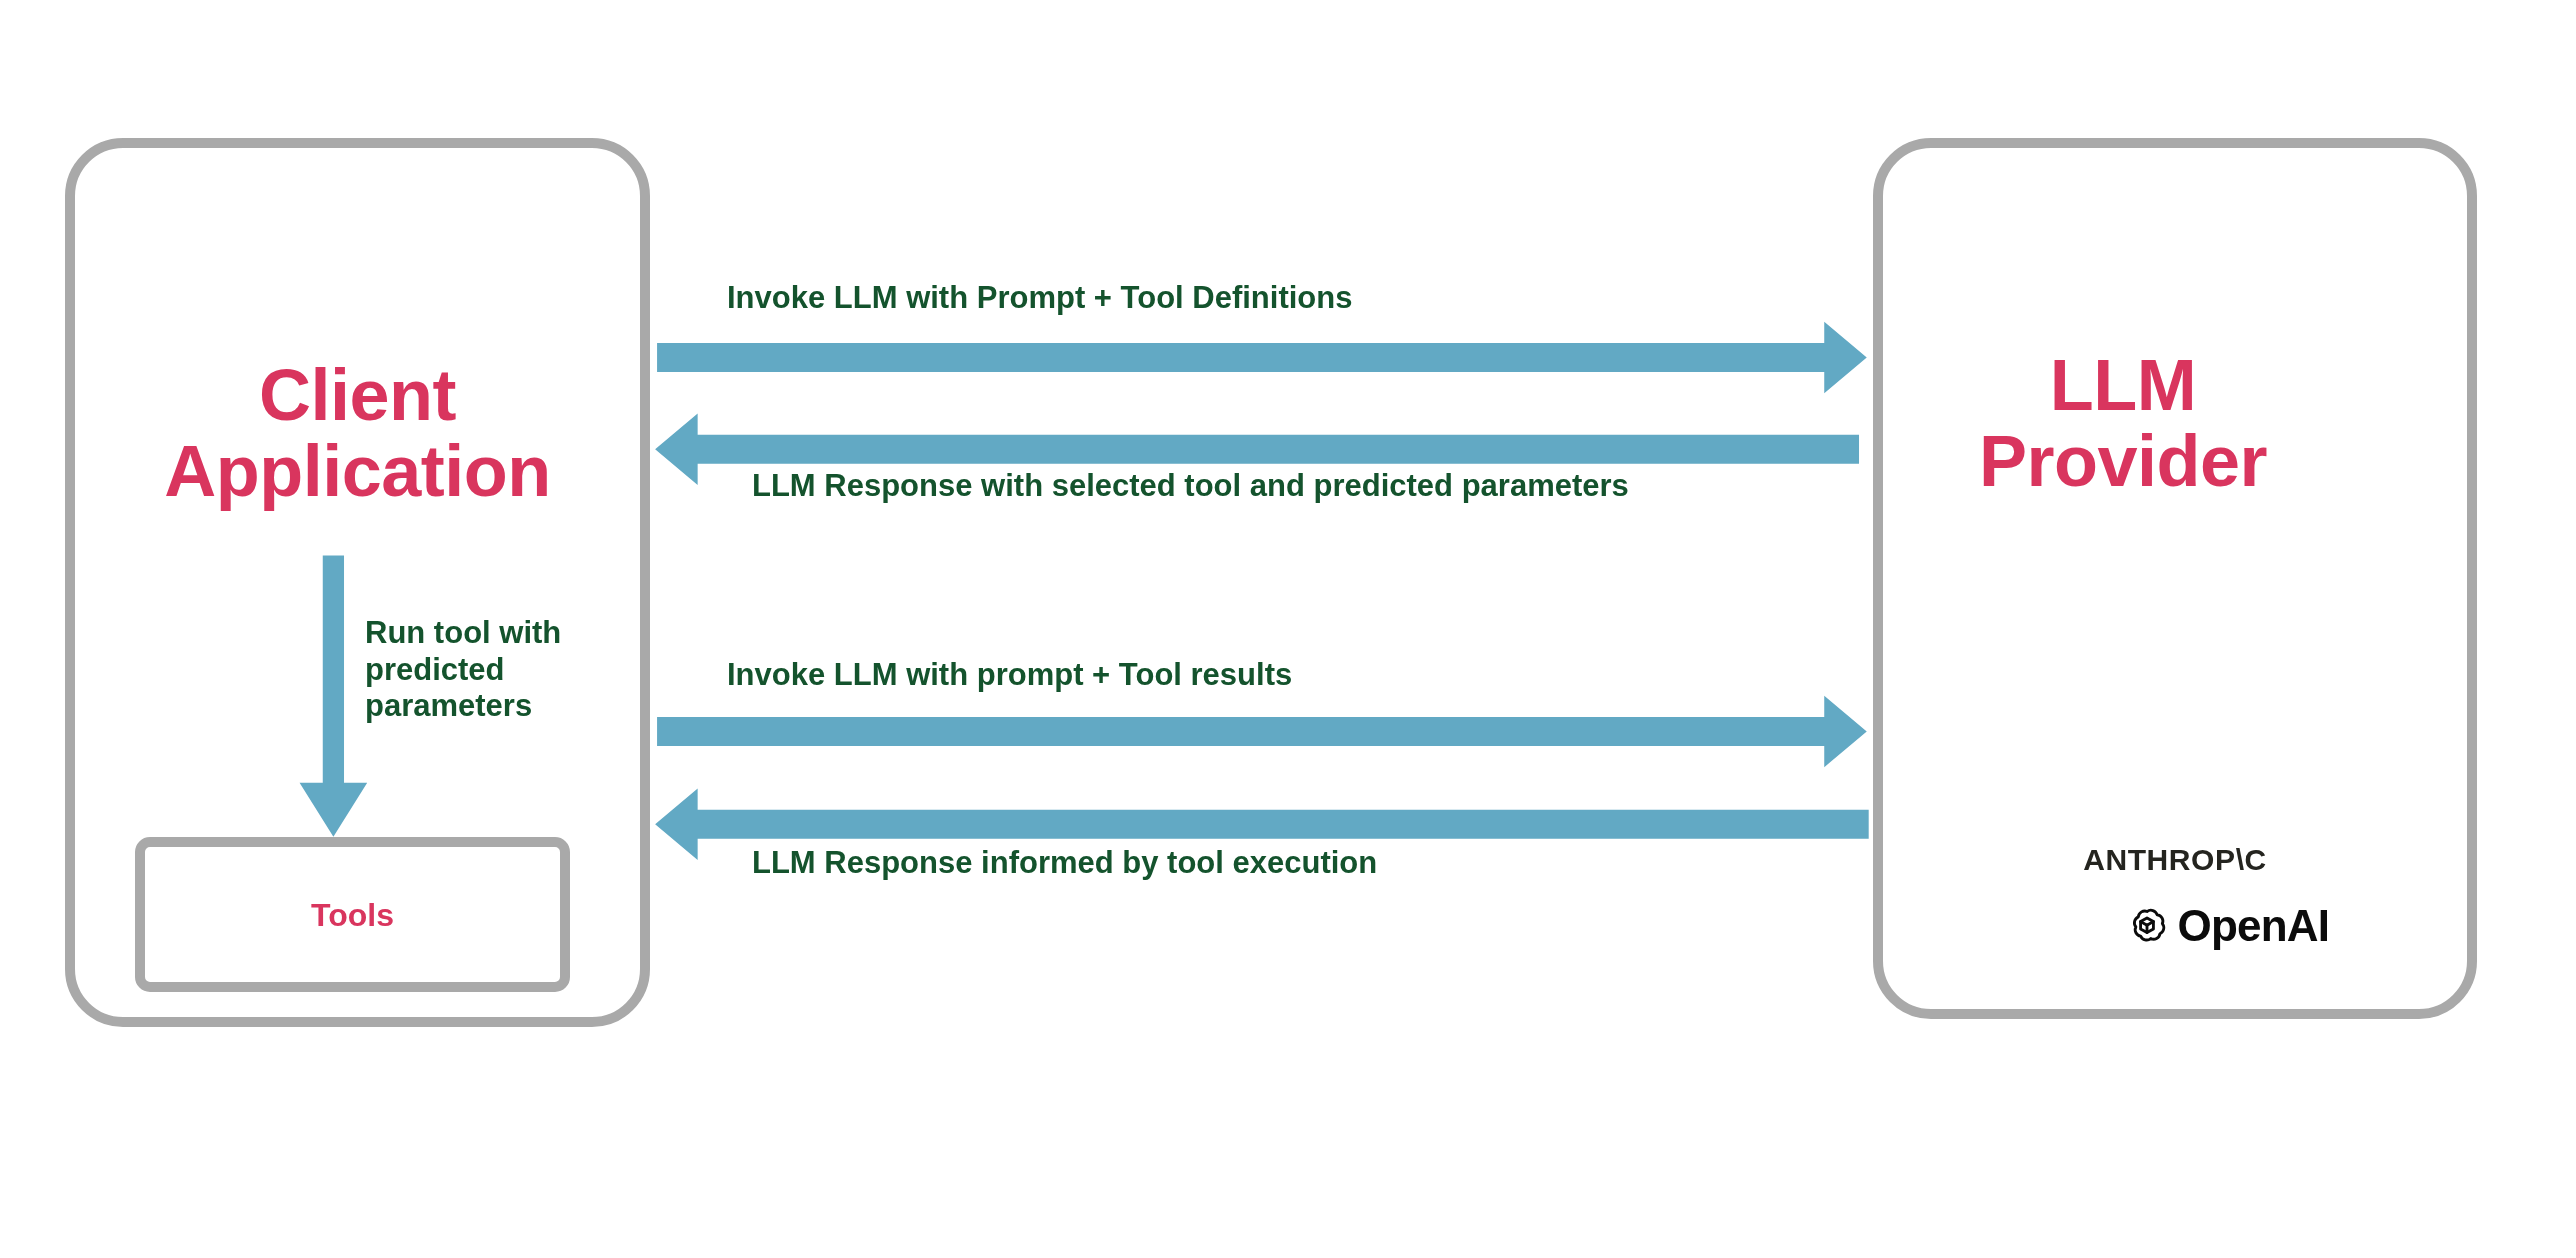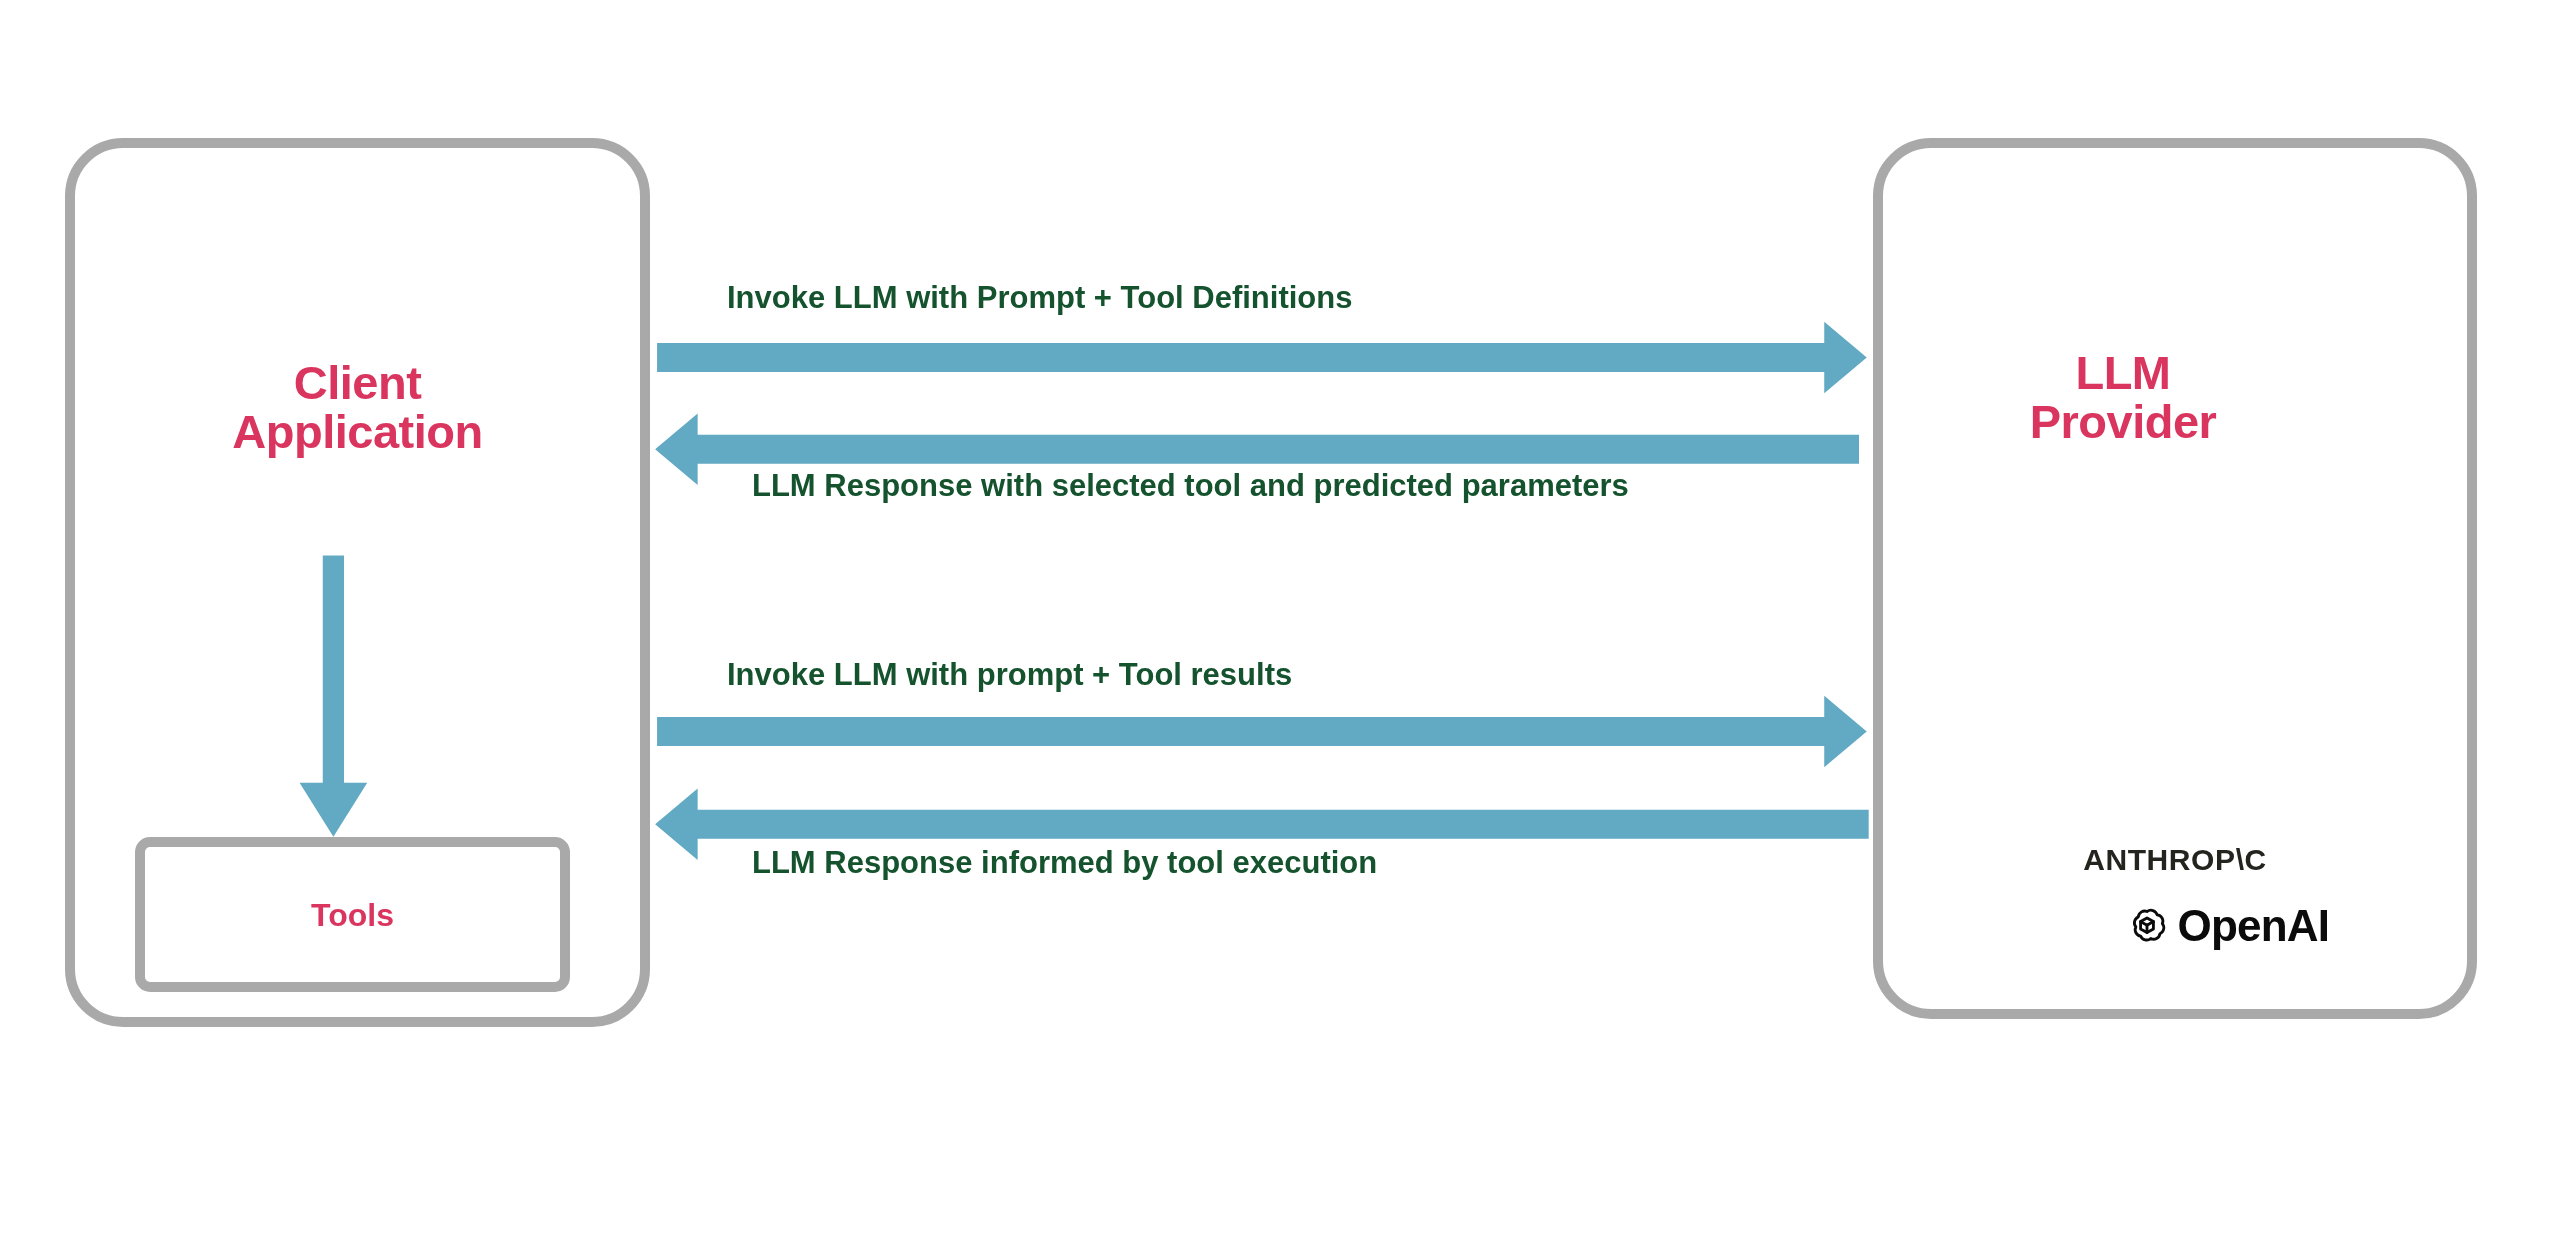--- a/index.html
+++ b/index.html
@@ -54,21 +54,21 @@
     display: flex;
     align-items: center;
     justify-content: center;
   }
 
   
   .node-title {
     position: absolute;
     color: #d9355e;
     font-weight: 700;
-    font-size: 47px;
+    font-size: 72px;
     line-height: 1.05;
     text-align: center;
     letter-spacing: -0.5px;
   }
   #client-title {
     left: 65px;
     top: 358px;
     width: 585px;
   }
   #provider-title {
@@ -192,17 +192,18 @@
 
     <polygon fill="#62a9c4" points="334,575 356,575 356,810 380,810 345,866 310,810 334,810"></polygon>
 
     <polygon fill="#62a9c4" points="680,742 1888,742 1888,720 1932,757 1888,794 1888,772 680,772"></polygon>
 
     <polygon fill="#62a9c4" points="1934,838 722,838 722,816 678,853 722,890 722,868 1934,868"></polygon>
   </svg>
 
   <div class="flow-label" id="label-invoke-1">Invoke LLM with Prompt + Tool Definitions</div>
   <div class="flow-label" id="label-response-1">LLM Response with selected tool and predicted parameters</div>
+  <div class="flow-label" id="label-run-tool">Run tool with predicted parameters</div>
   <div class="flow-label" id="label-invoke-2">Invoke LLM with prompt + Tool results</div>
   <div class="flow-label" id="label-response-2">LLM Response informed by tool execution</div>
 
 </div>
 
 
 </body></html>

